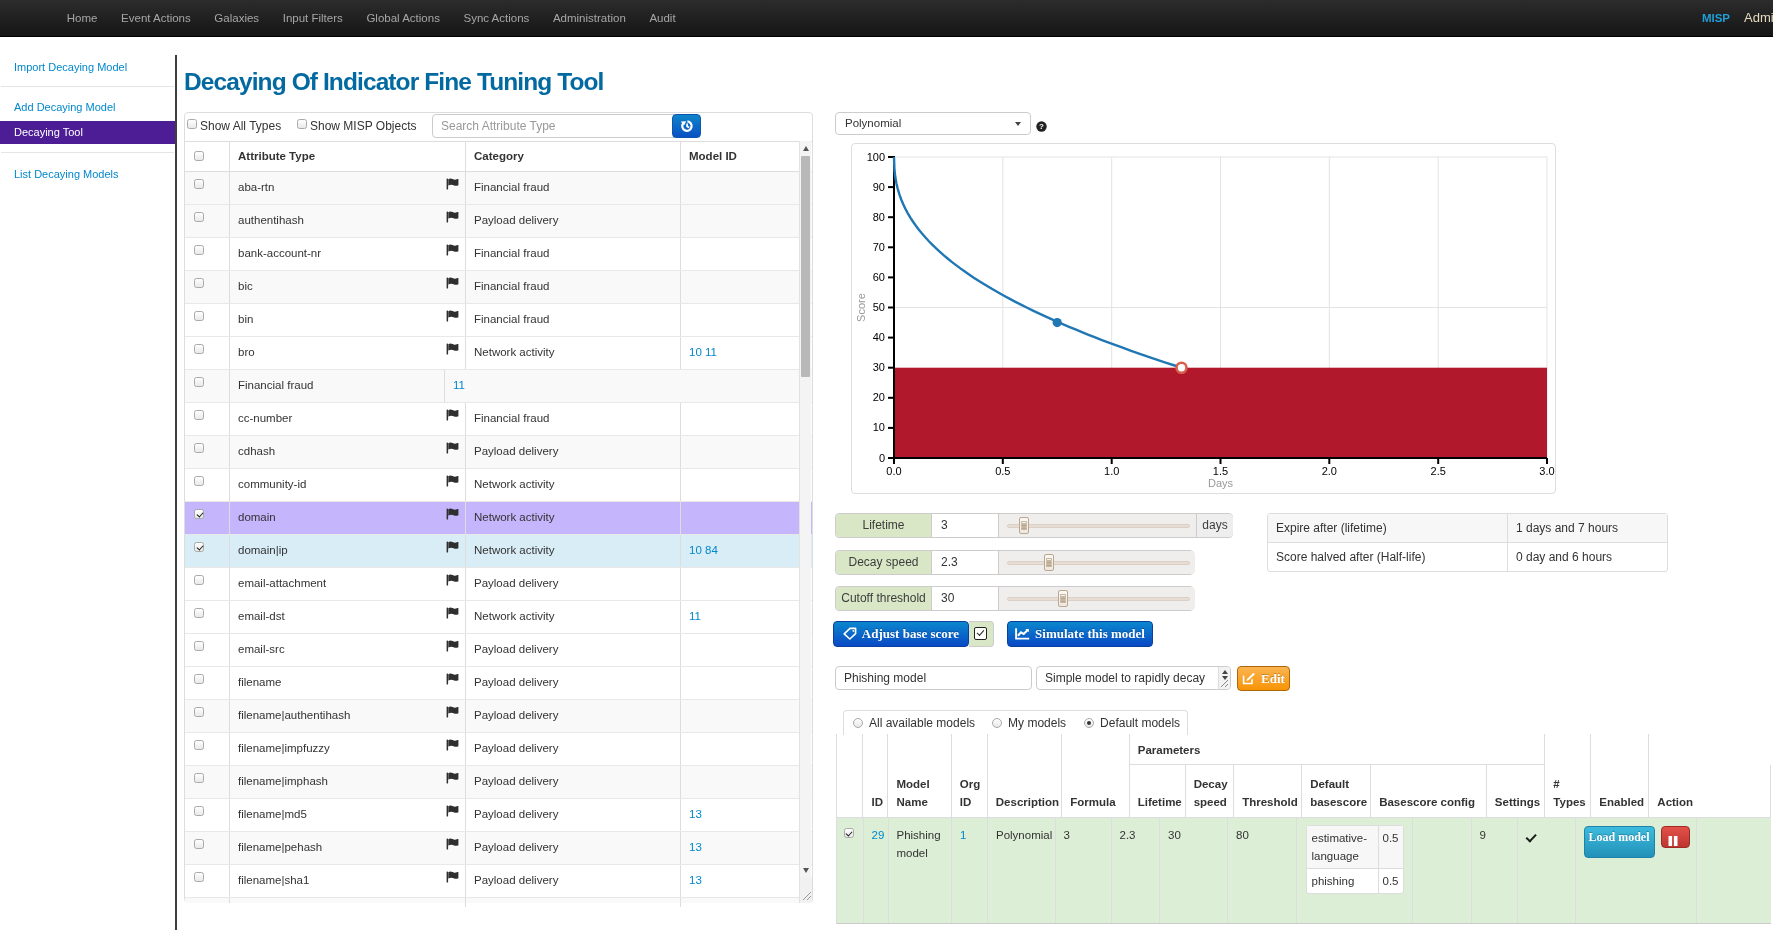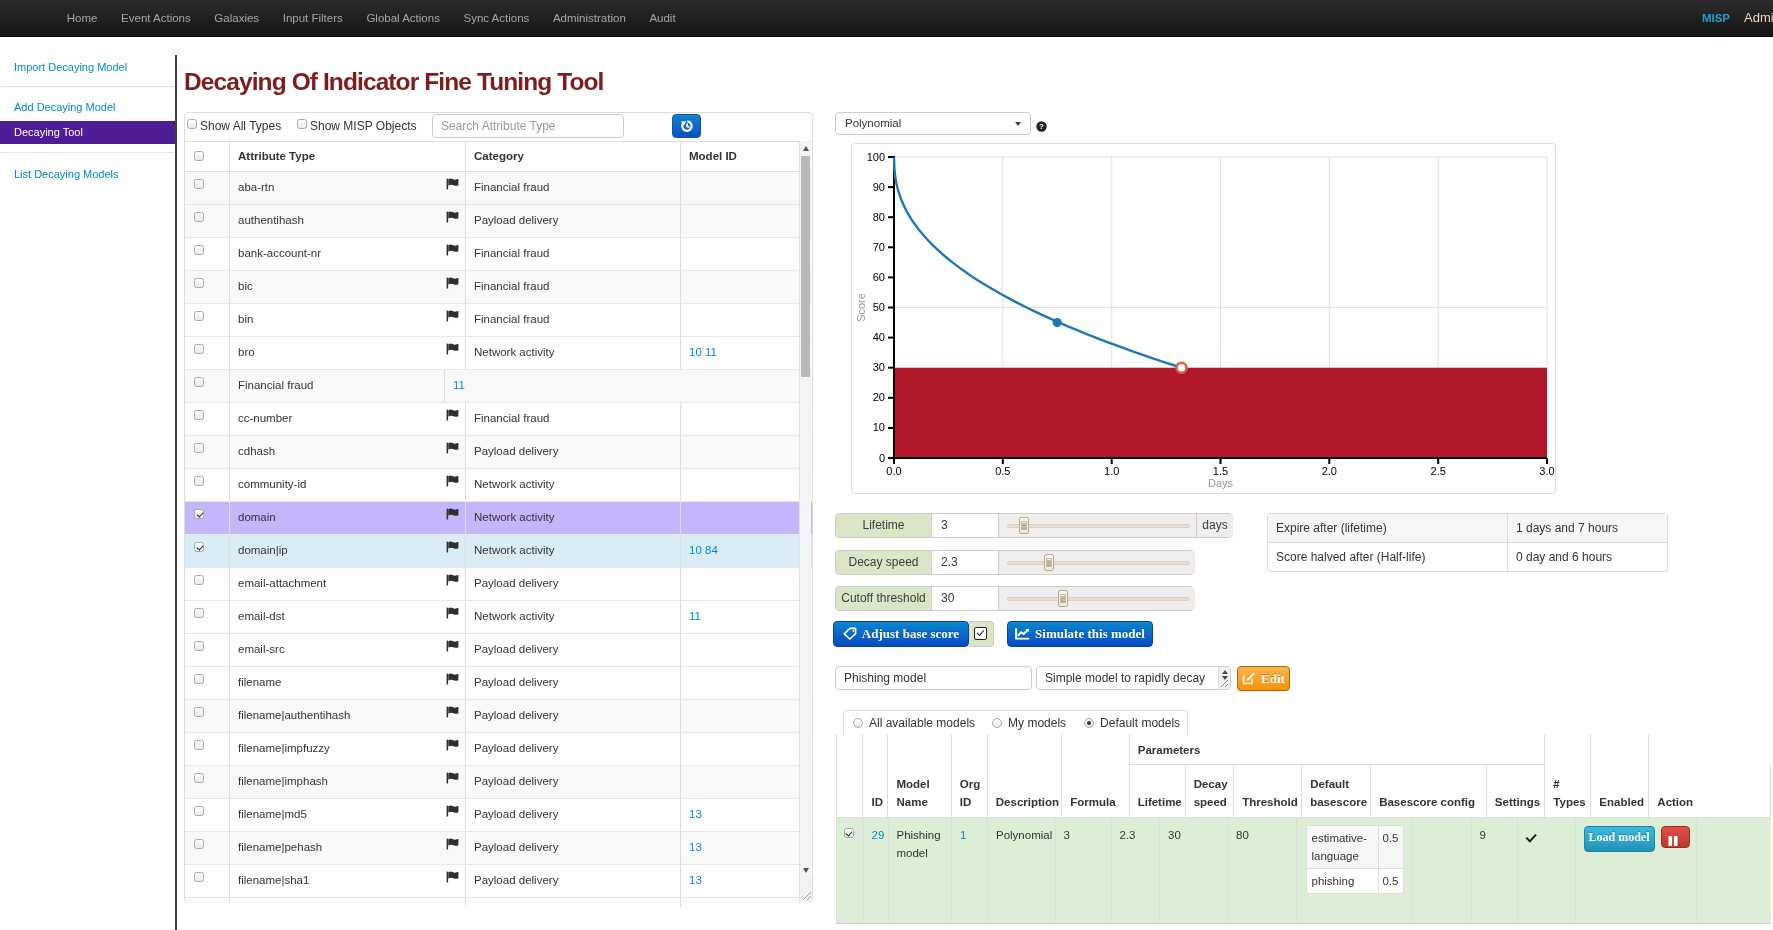--- a/index.html
+++ b/index.html
@@ -16,29 +16,29 @@
 .nuser { position:absolute; left:1744px; top:0; line-height:36px; font-size:13px; color:#e9dcbe; }
 
 
 .sdiv { position:absolute; left:175px; top:55px; width:2px; height:875px; background:#3f3f3f; }
 .snav { position:absolute; left:0; top:53.5px; width:175px; font-size:11px; }
 .snav .itm { display:block; padding:6.25px 14px; line-height:14px; color:#0088cc; }
 .snav .itm.act { background:#4c1d95; color:#fff; padding:4.5px 14px; }
 .snav .hr { border-top:1px solid #e5e5e5; }
 
 
-h2.pagetitle { position:absolute; left:184px; top:68px; font-size:24.5px; font-weight:bold; color:#7f1d1d; letter-spacing:-0.9px; }
+h2.pagetitle { position:absolute; left:184px; top:68px; font-size:24.5px; font-weight:bold; color:#0369a1; letter-spacing:-0.9px; }
 
 
 .lpanel { position:absolute; left:184px; top:112px; width:629px; height:791px;
   border:1px solid #ddd; border-radius:4px; background:#fff; }
 .fbar { position:absolute; left:0; top:0; width:100%; height:28px; font-size:12px; color:#333; }
 .fbar .cbx { position:absolute; top:6px; }
 .ftxt { position:absolute; top:0; line-height:26px; }
-.fsearch { position:absolute; left:247px; top:0.5px; width:192px; height:24px; border:1px solid #ccc;
+.fsearch { position:absolute; left:247px; top:0.5px; width:258px; height:24px; border:1px solid #ccc;
   border-radius:4px; font-size:12px; color:#999; padding-left:8px; line-height:22px; background:#fff; }
 .fbtn { position:absolute; left:487px; top:0.5px; width:29px; height:24px; border-radius:4px;
   background:linear-gradient(#0f84c9,#0b50c3); border:1px solid #0d56b0; text-align:center; padding-top:4px; }
 
 
 .atable { position:absolute; left:0; top:28px; width:627px; }
 .thead { height:31px; border-top:1px solid #ddd; border-bottom:1px solid #ddd; font-weight:bold; font-size:11.5px; }
 .trow { height:33px; border-bottom:1px solid #e8e8e8; font-size:11.5px; position:relative; }
 .thead, .trow { display:flex; }
 .c0 { width:45px;  border-right:1px solid #ddd; position:relative; }
@@ -623,20 +623,20 @@
           <div class="nr">
             <div class="nc1">phishing</div>
             <div class="nc2">0.5</div>
           </div>
         </div>
       </div>
       <div class="mc w11"></div>
       <div class="mc w12">9</div>
       <div class="mc w13"><span class="checkmark" style="margin-top:7px"></span></div>
       <div class="mc w14">
-        <div class="btn btn-info" style="left:8px;top:8px;width:71px;height:26px;line-height:20px;font-size:12px">Load model</div>
+        <div class="btn btn-info" style="left:8px;top:8px;width:71px;height:32px;line-height:20px;font-size:12px">Load model</div>
         <div class="btn btn-danger" style="left:85px;top:8px;width:29px;height:22px;padding-top:5px"><svg width="12" height="12" viewBox="0 0 12 12">
             <rect x="1.5" y="1" width="3.6" height="10" fill="#fff"></rect>
             <rect x="6.9" y="1" width="3.6" height="10" fill="#fff"></rect>
           </svg></div>
       </div>
     </div>
   </div>
 
 </body></html>

